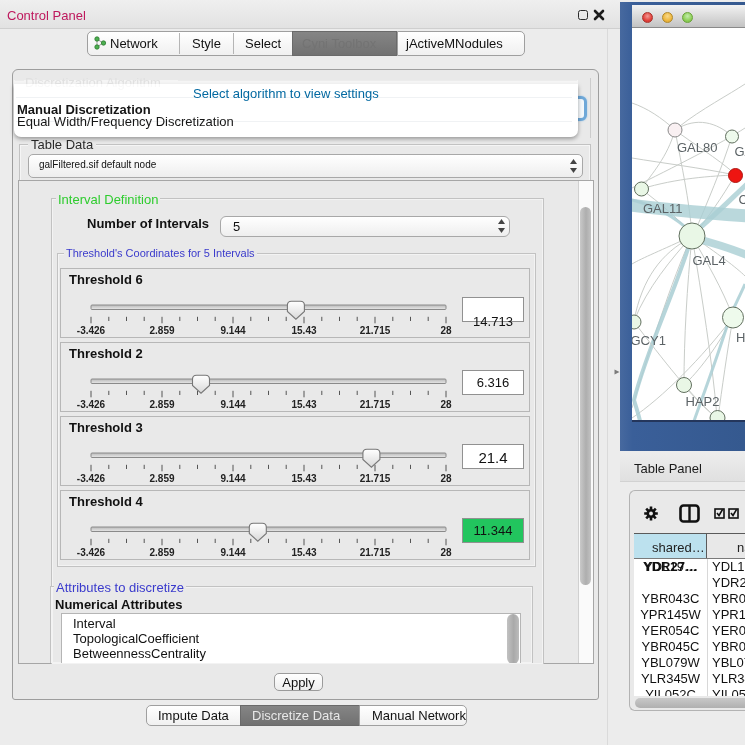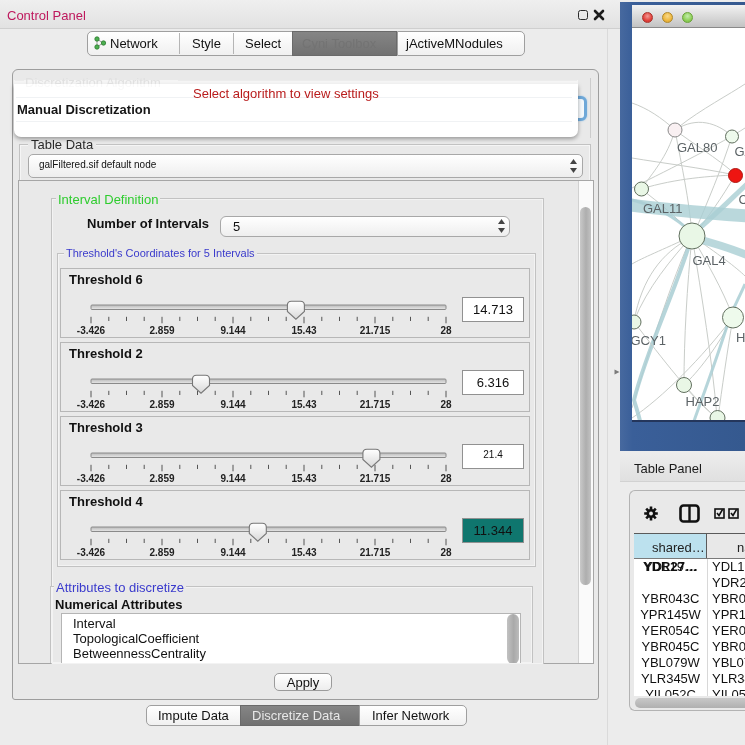--- a/index.html
+++ b/index.html
@@ -108,21 +108,21 @@
       <line x1="368.2" y1="24.8" x2="368.2" y2="29.0" stroke="#555" stroke-width="1"></line>
       <line x1="386.0" y1="24.8" x2="386.0" y2="31.3" stroke="#555" stroke-width="1"></line>
 <text x="31.0" y="41.5" font-size="10" font-weight="bold" fill="#222" text-anchor="middle">-3.426</text>
       <text x="102.0" y="41.5" font-size="10" font-weight="bold" fill="#222" text-anchor="middle">2.859</text>
       <text x="173.0" y="41.5" font-size="10" font-weight="bold" fill="#222" text-anchor="middle">9.144</text>
       <text x="244.0" y="41.5" font-size="10" font-weight="bold" fill="#222" text-anchor="middle">15.43</text>
       <text x="315.0" y="41.5" font-size="10" font-weight="bold" fill="#222" text-anchor="middle">21.715</text>
       <text x="386.0" y="41.5" font-size="10" font-weight="bold" fill="#222" text-anchor="middle">28</text>
 <path d="M 227.4 19.5 L 227.4 13.3 Q 227.4 9.3 231.4 9.3 L 240.4 9.3 Q 244.4 9.3 244.4 13.3 L 244.4 19.5 L 235.9 27.2 Z" fill="url(#th268)" stroke="#777" stroke-width="1.1"></path>
 </svg>
-    <div class="abs" style="left:462px;top:297px;width:62px;height:25px;background:#ffffff;border:1px solid #919191;text-align:center;font-size:13px;padding-top:4px;">14.713</div>
+    <div class="abs" style="left:462px;top:297px;width:62px;height:25px;background:#ffffff;border:1px solid #919191;text-align:center;font-size:13px;padding-top:16px;">14.713</div>
 <div class="abs" style="left:60px;top:342px;width:470px;height:70px;background:#e9e9e9;border:1px solid #b7b7b7;"></div>
     <div class="abs" style="left:69px;top:346px;font-size:13px;font-weight:bold;">Threshold 2</div>
     <svg class="abs" style="left:60px;top:366px;" width="470" height="46" viewBox="0 0 470 46">
 <rect x="31" y="13" width="355" height="4.5" rx="1" fill="url(#trk341)" stroke="#8a8a8a" stroke-width="1"></rect>
 <defs>
         <linearGradient id="trk341" x1="0" y1="0" x2="0" y2="1">
           <stop offset="0" stop-color="#b9b9b9"></stop>
           <stop offset="1" stop-color="#e8e8e8"></stop>
         </linearGradient>
 <linearGradient id="th341" x1="0" y1="0" x2="0" y2="1">
@@ -196,21 +196,21 @@
       <line x1="368.2" y1="24.8" x2="368.2" y2="29.0" stroke="#555" stroke-width="1"></line>
       <line x1="386.0" y1="24.8" x2="386.0" y2="31.3" stroke="#555" stroke-width="1"></line>
 <text x="31.0" y="41.5" font-size="10" font-weight="bold" fill="#222" text-anchor="middle">-3.426</text>
       <text x="102.0" y="41.5" font-size="10" font-weight="bold" fill="#222" text-anchor="middle">2.859</text>
       <text x="173.0" y="41.5" font-size="10" font-weight="bold" fill="#222" text-anchor="middle">9.144</text>
       <text x="244.0" y="41.5" font-size="10" font-weight="bold" fill="#222" text-anchor="middle">15.43</text>
       <text x="315.0" y="41.5" font-size="10" font-weight="bold" fill="#222" text-anchor="middle">21.715</text>
       <text x="386.0" y="41.5" font-size="10" font-weight="bold" fill="#222" text-anchor="middle">28</text>
 <path d="M 302.9 19.5 L 302.9 13.3 Q 302.9 9.3 306.9 9.3 L 315.9 9.3 Q 319.9 9.3 319.9 13.3 L 319.9 19.5 L 311.4 27.2 Z" fill="url(#th415)" stroke="#777" stroke-width="1.1"></path>
 </svg>
-    <div class="abs" style="left:462px;top:444px;width:62px;height:25px;background:#ffffff;border:1px solid #919191;text-align:center;font-size:10px;padding-top:4px;">21.4</div>
+    <div class="abs" style="left:462px;top:444px;width:62px;height:25px;background:#ffffff;border:1px solid #919191;text-align:center;font-size:15px;padding-top:4px;">21.4</div>
 <div class="abs" style="left:60px;top:490px;width:470px;height:70px;background:#e9e9e9;border:1px solid #b7b7b7;"></div>
     <div class="abs" style="left:69px;top:494px;font-size:13px;font-weight:bold;">Threshold 4</div>
     <svg class="abs" style="left:60px;top:514px;" width="470" height="46" viewBox="0 0 470 46">
 <rect x="31" y="13" width="355" height="4.5" rx="1" fill="url(#trk489)" stroke="#8a8a8a" stroke-width="1"></rect>
 <defs>
         <linearGradient id="trk489" x1="0" y1="0" x2="0" y2="1">
           <stop offset="0" stop-color="#b9b9b9"></stop>
           <stop offset="1" stop-color="#e8e8e8"></stop>
         </linearGradient>
 <linearGradient id="th489" x1="0" y1="0" x2="0" y2="1">
@@ -240,61 +240,62 @@
       <line x1="368.2" y1="24.8" x2="368.2" y2="29.0" stroke="#555" stroke-width="1"></line>
       <line x1="386.0" y1="24.8" x2="386.0" y2="31.3" stroke="#555" stroke-width="1"></line>
 <text x="31.0" y="41.5" font-size="10" font-weight="bold" fill="#222" text-anchor="middle">-3.426</text>
       <text x="102.0" y="41.5" font-size="10" font-weight="bold" fill="#222" text-anchor="middle">2.859</text>
       <text x="173.0" y="41.5" font-size="10" font-weight="bold" fill="#222" text-anchor="middle">9.144</text>
       <text x="244.0" y="41.5" font-size="10" font-weight="bold" fill="#222" text-anchor="middle">15.43</text>
       <text x="315.0" y="41.5" font-size="10" font-weight="bold" fill="#222" text-anchor="middle">21.715</text>
       <text x="386.0" y="41.5" font-size="10" font-weight="bold" fill="#222" text-anchor="middle">28</text>
 <path d="M 189.3 19.5 L 189.3 13.3 Q 189.3 9.3 193.3 9.3 L 202.3 9.3 Q 206.3 9.3 206.3 13.3 L 206.3 19.5 L 197.8 27.2 Z" fill="url(#th489)" stroke="#777" stroke-width="1.1"></path>
 </svg>
-    <div class="abs" style="left:462px;top:518px;width:62px;height:25px;background:#0f766e;border:1px solid #919191;text-align:center;font-size:13px;padding-top:4px;">11.344</div>
+    <div class="abs" style="left:462px;top:518px;width:62px;height:25px;background:#22c55e;border:1px solid #919191;text-align:center;font-size:13px;padding-top:4px;">11.344</div>
 
 <div class="abs" style="left:50px;top:586px;width:483px;height:77px;border:1px solid #c2c2c2;box-shadow:inset 0 0 0 1px #f3f3f3;border-bottom:none;"></div>
 <div class="abs" style="left:54px;top:580px;background:#e9e9e9;padding:0 2px;font-size:13px;color:#3a3acc;">Attributes to discretize</div>
 <div class="abs" style="left:55px;top:597px;font-size:13px;font-weight:bold;">Numerical Attributes</div>
 <div class="abs" style="left:61px;top:613px;width:460px;height:50px;background:#ffffff;border:1px solid #b5b5b5;border-bottom:none;overflow:hidden;">
   <div style="position:absolute;left:11px;top:2px;font-size:13px;">Interval</div>
   <div style="position:absolute;left:11px;top:17px;font-size:13px;">TopologicalCoefficient</div>
   <div style="position:absolute;left:11px;top:32px;font-size:13px;">BetweennessCentrality</div>
   <div style="position:absolute;right:1px;top:0;width:12px;height:50px;background:linear-gradient(90deg,#c2c2c2,#a9a9a9 55%,#bcbcbc);border-radius:6px;"></div>
 </div>
 
-<div class="abs" style="left:274px;top:673px;width:58px;height:18px;background:linear-gradient(#ffffff,#ededed);border:1px solid #9b9b9b;border-radius:5px;text-align:center;font-size:13px;padding-top:1px;">Apply</div>
+<div class="abs" style="left:274px;top:673px;width:49px;height:18px;background:linear-gradient(#ffffff,#ededed);border:1px solid #9b9b9b;border-radius:5px;text-align:center;font-size:13px;padding-top:1px;">Apply</div>
 
 <div class="abs" id="bottabs" style="left:146px;top:705px;height:21px;">
   <div class="abs" style="left:0;top:0;width:95px;height:21px;background:linear-gradient(#ffffff,#f0f0f0);border:1px solid #9f9f9f;border-radius:5px 0 0 5px;"></div>
   <div class="abs" style="left:12px;top:3px;font-size:13px;">Impute Data</div>
   <div class="abs" style="left:94px;top:0;width:120px;height:21px;background:linear-gradient(#858585,#717171);border:1px solid #6a6a6a;"></div>
   <div class="abs" style="left:106px;top:3px;font-size:13px;color:#e8e8e8;">Discretize Data</div>
   <div class="abs" style="left:213px;top:0;width:108px;height:21px;background:linear-gradient(#ffffff,#f0f0f0);border:1px solid #9f9f9f;border-radius:0 5px 5px 0;"></div>
-  <div class="abs" style="left:226px;top:3px;font-size:13px;">Infer Network</div>
+  <div class="abs" style="left:226px;top:3px;font-size:13px;">Manual Network</div>
 </div>
 
 <div class="abs" style="left:607px;top:29px;width:1px;height:716px;background:#dadada;"></div>
 
 <svg class="abs" style="left:613px;top:368px;" width="8" height="8" viewBox="0 0 8 8">
   <path d="M1.5 6.5 L1.5 1.5 L6.5 4 Z" fill="#7a7a7a"></path>
 </svg>
 
 <div class="abs" style="left:571px;top:96px;width:16px;height:25px;border:3px solid #6fa8d8;border-radius:6px;box-shadow:0 0 2px #9cc4e4;background:#f4f8fb;"></div>
 <div class="abs" style="left:590px;top:78px;width:1px;height:60px;background:#cccccc;"></div>
 <div class="abs" id="popup" style="left:14px;top:84px;width:564px;height:53px;background:#ffffff;border-radius:0 0 7px 7px;box-shadow:0 2px 4px rgba(0,0,0,0.35);"></div>
 <div class="abs" style="left:14px;top:80px;width:564px;height:4px;background:rgba(255,255,255,0.55);"></div>
 <div class="abs" style="left:15px;top:80px;width:9px;height:1px;background:#ececec;"></div>
 <div class="abs" style="left:178px;top:80px;width:399px;height:1px;background:#ececec;"></div>
 <div class="abs" style="left:16px;top:97px;width:556px;height:1px;background:#f0f2f4;"></div>
 <div class="abs" style="left:16px;top:121px;width:556px;height:1px;background:#f0f2f4;"></div>
 <div class="abs" style="left:25px;top:75px;font-size:13px;color:#e0e0e0;background:transparent;">Discretization Algorithm</div>
 <div class="abs" style="left:14px;top:83.5px;width:176px;height:6px;background:rgba(255,255,255,0.78);"></div>
-<div class="abs" style="left:193px;top:86px;font-size:13px;color:#b91c1c;">Select algorithm to view settings</div>
+<div class="abs" style="left:193px;top:86px;font-size:13px;color:#0369a1;">Select algorithm to view settings</div>
 <div class="abs" style="left:17px;top:102px;font-size:13px;font-weight:bold;color:#161616;">Manual Discretization</div>
+<div class="abs" style="left:17px;top:114px;font-size:13px;color:#161616;">Equal Width/Frequency Discretization</div>
 
 <div class="abs" style="left:620px;top:2px;width:125px;height:449px;background:linear-gradient(90deg,#47699f,#3a5f99 10%,#35598f);"></div>
 <div class="abs" style="left:632px;top:5px;width:113px;height:23px;background:linear-gradient(#f2f2f2,#c3c3c3);border-bottom:1px solid #8a8a8a;"></div>
 <div class="abs" style="left:641.5px;top:11.5px;width:11px;height:11px;border-radius:50%;background:radial-gradient(circle at 50% 35%,#f19a96,#e2403a 60%,#c52f2b);border:0.5px solid #a8322c;"></div>
 <div class="abs" style="left:661.5px;top:11.5px;width:11px;height:11px;border-radius:50%;background:radial-gradient(circle at 50% 35%,#f7d98c,#eeb73d 60%,#d29b2e);border:0.5px solid #b08828;"></div>
 <div class="abs" style="left:681.5px;top:11.5px;width:11px;height:11px;border-radius:50%;background:radial-gradient(circle at 50% 35%,#c4ecad,#8ed058 60%,#74b23f);border:0.5px solid #69a23a;"></div>
 
 <svg class="abs" id="netcanvas" style="left:632px;top:28px;background:#ffffff;" width="113" height="393" viewBox="0 0 113 393">
 <path d="M 113 56 C 98 66, 68 82, 48 98" fill="none" stroke="#c9cdc9" stroke-width="1"></path>
 <path d="M 43 102 C 65 88, 85 95, 100 108" fill="none" stroke="#c9cdc9" stroke-width="1"></path>

